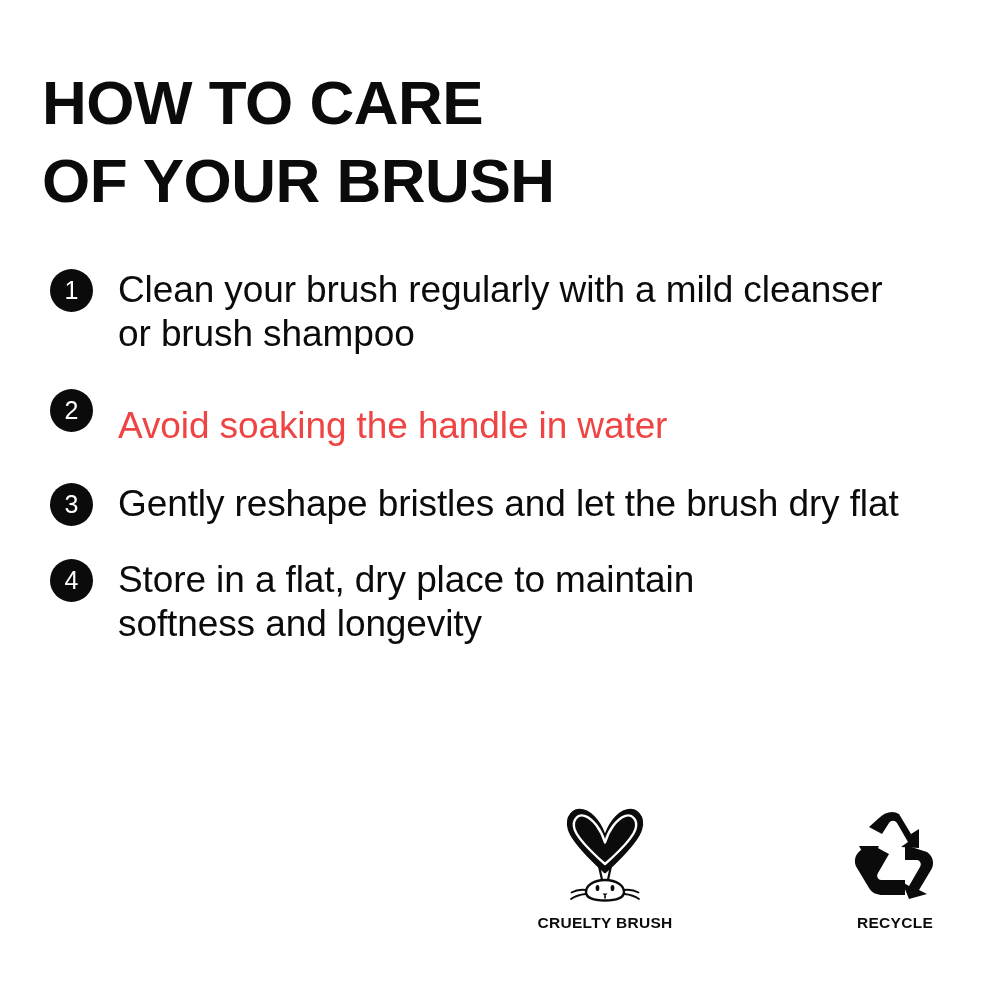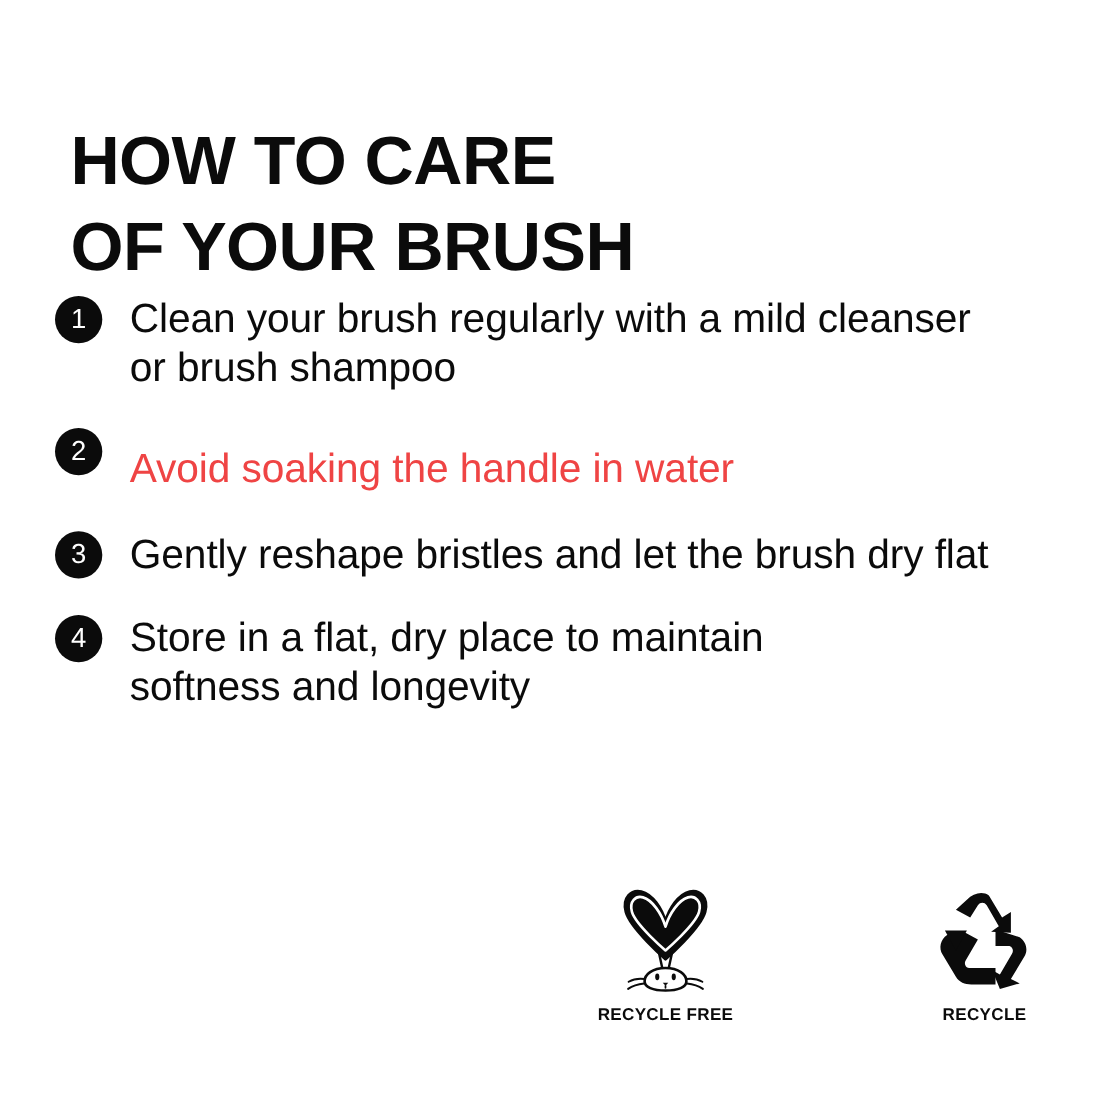--- a/index.html
+++ b/index.html
@@ -17,24 +17,23 @@
   .page {
     position: relative;
     width: 1000px;
     height: 1000px;
     background: #ffffff;
   }
 
   
   .title-block {
     position: absolute;
-    left: 64px;
+    left: 42px;
     top: 64px;
     width: 900px;
-    margin-top: 44px;
   }
   .title-line {
     font-family: "Liberation Sans", sans-serif;
     font-weight: bold;
     font-size: 62px;
     line-height: 78px;
     letter-spacing: -0.5px;
     color: #0b0b0b;
     white-space: nowrap;
   }
@@ -187,21 +186,21 @@
             <path d="M46 90.2 L46 92" stroke-width="1.6" stroke-linecap="round"></path>
 
             <path d="M27 84 C21 83.2 16 84.5 12.5 86.5" stroke-width="1.8" stroke-linecap="round"></path>
             <path d="M26.5 88 C20.5 88.6 15.5 90.5 12 93" stroke-width="1.8" stroke-linecap="round"></path>
 
             <path d="M65 84 C71 83.2 76 84.5 79.5 86.5" stroke-width="1.8" stroke-linecap="round"></path>
             <path d="M65.5 88 C71.5 88.6 76.5 90.5 80 93" stroke-width="1.8" stroke-linecap="round"></path>
           </g>
         </svg>
       </div>
-      <div class="badge-label" style="color: rgb(11, 11, 11);">RECYCLE FREE</div>
+      <div class="badge-label" style="color: rgb(11, 11, 11);">CRUELTY BRUSH</div>
     </div>
 
 
     <div class="badge">
       <div class="badge-icon">
         <svg width="92" height="96" viewBox="0 0 92 96" aria-hidden="true">
           <g fill="#0b0b0b">
 
             <path d="M30 12 C36 6 44 4 50 8 L62 28 L70 23 L70 42 L52 41 L59 36 L48 17 C46 14 42 14 40 17 L33 28 L20 21 L30 12 Z"></path>
 

